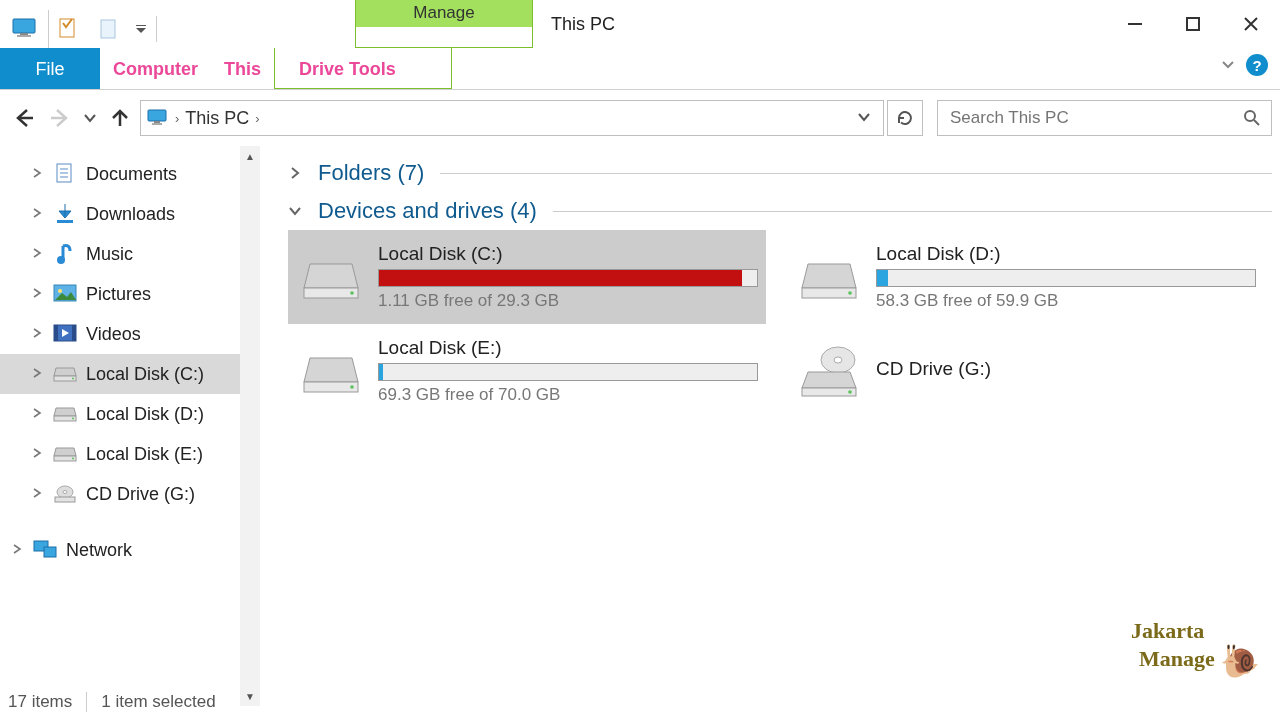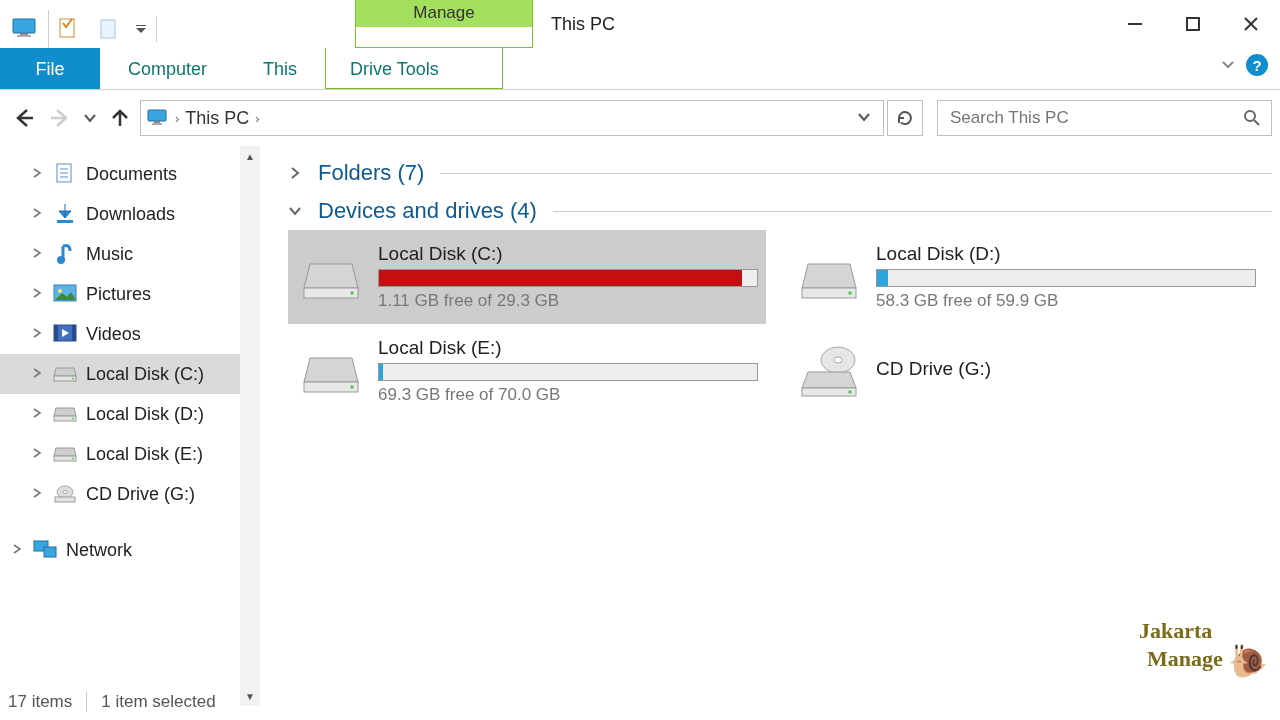--- a/index.html
+++ b/index.html
@@ -79,24 +79,25 @@
 }
 .file-tab {
   background: #0f8dcd;
   color: #fff;
   width: 100px;
   text-align: center;
   line-height: 42px;
   font-size: 18px;
 }
 .rtab {
-  padding: 0 28px;
+  padding: 0 13px;
   line-height: 42px;
   font-size: 18px;
-  color: #0f766e;
+  color: #ec4899;
+  font-weight: bold;
 }
 .dt-tab {
   border: 1px solid #7bbf2e;
   border-top: none;
   width: 178px;
   margin-left: 0;
   text-align: left;
   padding-left: 24px;
 }
 .ribbon-controls {
@@ -310,21 +311,21 @@
   color: #555;
 }
 .status-sep {
   width: 1px;
   height: 20px;
   background: #ccc;
   margin: 0 14px;
 }
 .watermark {
   position: absolute;
-  right: 12px;
+  right: 20px;
   bottom: 36px;
   font-size: 22px;
   font-weight: 900;
   color: #7a6a1a;
   font-family: "Comic Sans MS", cursive;
   line-height: 0.9;
   text-shadow: 1px 1px 0 #fff;
   text-align: left;
 }
 </style>

